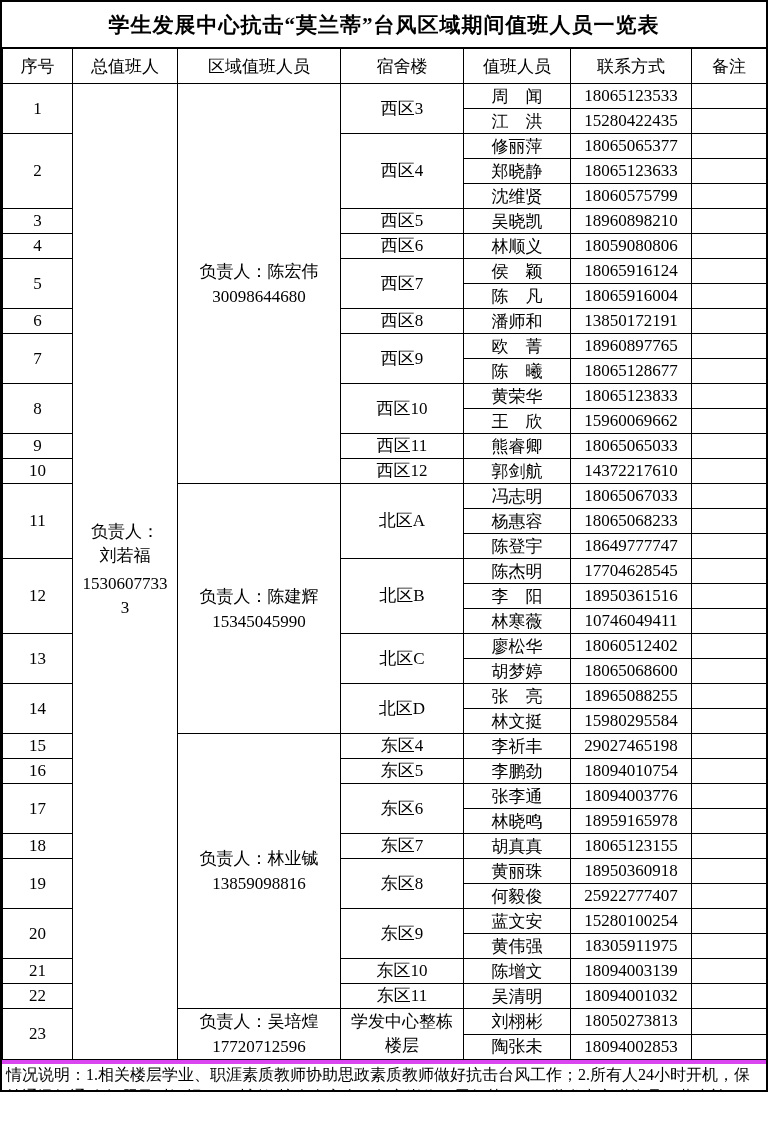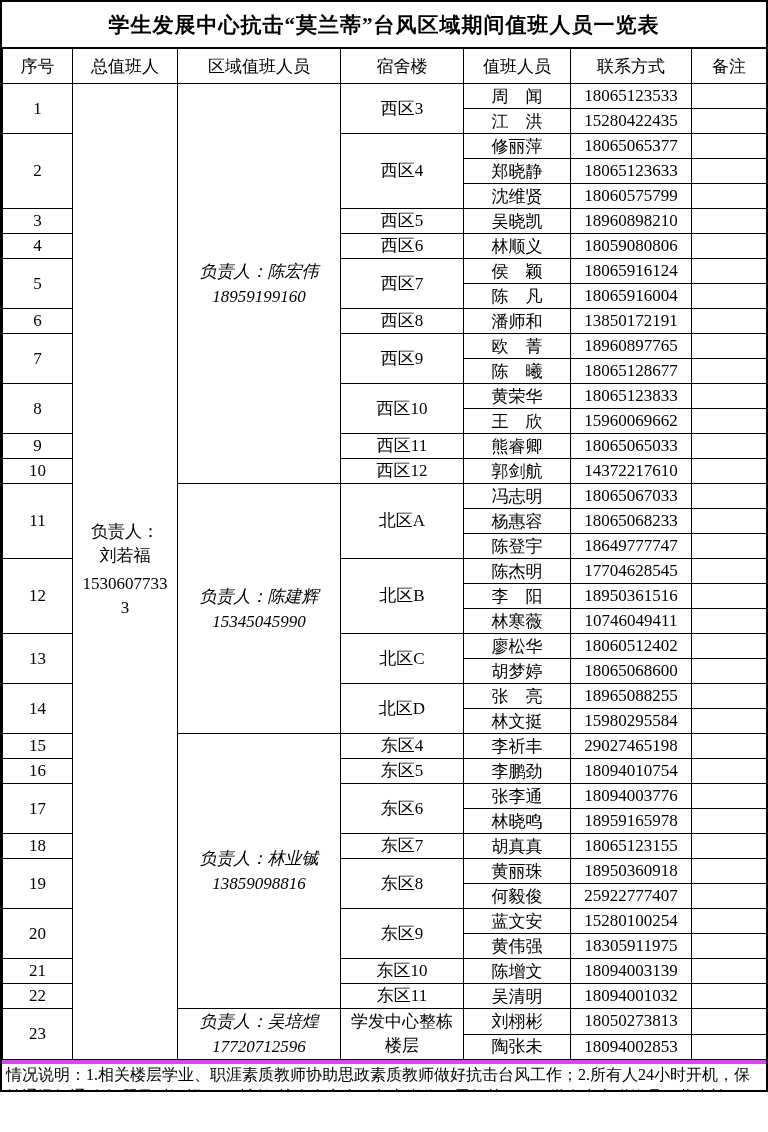--- a/index.html
+++ b/index.html
@@ -45,21 +45,21 @@
   }
   thead tr { height: 35px; }
   tbody tr { height: 25px; }
   .chief-label, .chief-name { line-height: 24px; }
   .chief-phone {
     word-break: break-all;
     max-width: 92px;
     margin: 4px auto;
     line-height: 24px;
   }
-  .region-label, .region-phone { line-height: 25px; font-style: italic; }
+  .region-label, .region-phone { line-height: 25px; }
   .building-cell-inner { line-height: 24px; }
   .footer {
     flex: 1 1 auto;
     border-top: 4px solid #d946ef;
     font-size: 16px;
     line-height: 21.5px;
     padding: 0 4px;
     text-align: left;
   }
 </style>
@@ -93,21 +93,21 @@
     <tbody>
         <tr>
           <td rowspan="2">1</td>
           <td rowspan="39">
             <div class="chief-label">负责人：</div>
             <div class="chief-name">刘若福</div>
             <div class="chief-phone">15306077333</div>
           </td>
           <td rowspan="16">
             <div class="region-label">负责人：陈宏伟</div>
-            <div class="region-phone">18959199160</div>
+            <div class="region-phone">30098644680</div>
           </td>
           <td rowspan="2">
             <div class="building-cell-inner">西区3</div>
           </td>
           <td>周　闻</td>
           <td>18065123533</td>
           <td></td>
         </tr>
         <tr>
           <td>江　洪</td>

